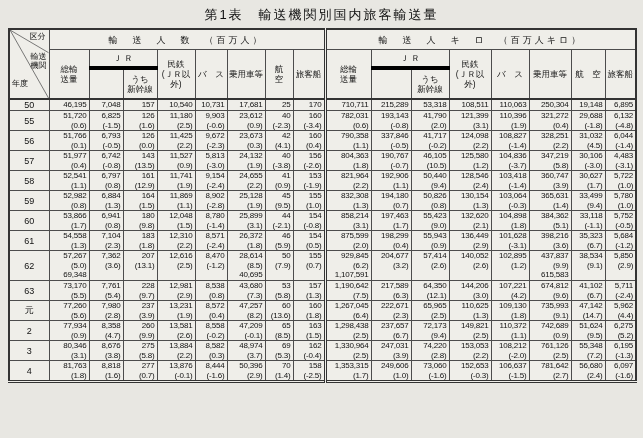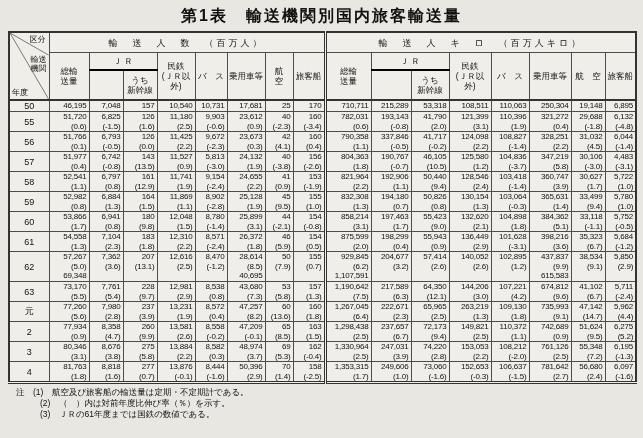--- a/index.html
+++ b/index.html
@@ -6,22 +6,22 @@
   body{
     width:643px;height:438px;
     background:#e8e7e2;
     font-family:"Liberation Sans","DejaVu Sans",sans-serif;
     color:#111;
     overflow:hidden;
   }
   .page{padding:4px 8px 0 8px;}
   .title{
     text-align:center;
-    font-size:16px;
-    font-weight:bold;
+    font-size:13px;
+    font-weight:normal;
     letter-spacing:2px;
     padding:2px 0 4px 0;
   }
   table{
     border-collapse:collapse;
     table-layout:fixed;
     width:627px;
     background:#efeee9;
   }
   th,td{
@@ -37,36 +37,36 @@
     line-height:10px;
     padding:1px;
   }
   tr.group-row th.group{
     font-size:9px;
     letter-spacing:3px;
     height:17px;
   }
   tr.hdr1 th{height:14px;}
   tr.hdr2 th{height:26px;}
-  .jr-head{border-bottom:2px solid #000000;}
+  .jr-head{border-bottom:4px solid #000000;}
   .jr-sub-empty{border-top:none;}
   td.corner{
     position:relative;
     padding:0;
     background:#efeee9;
   }
   .corner .lbl{
     position:absolute;
     font-size:8px;
     line-height:9px;
     white-space:pre-line;
   }
   .corner .lbl-top{top:2px;right:3px;}
   .corner .lbl-mid{top:22px;right:2px;text-align:center;}
-  .corner .lbl-bottom{bottom:2px;left:2px;}
+  .corner .lbl-bottom{bottom:10px;left:2px;}
   tbody td{
     font-size:8px;
     text-align:right;
     vertical-align:top;
     letter-spacing:-0.2px;
   }
   tbody td.year{
     text-align:center;
     vertical-align:middle;
     font-size:9px;
@@ -857,21 +857,21 @@
           </td>
           <td class="num">
             <div class="v">222,671</div>
             <div class="p">(2.3)</div>
           </td>
           <td class="num">
             <div class="v">65,965</div>
             <div class="p">(2.5)</div>
           </td>
           <td class="num">
-            <div class="v">263,219</div>
+            <div class="v">110,625</div>
             <div class="p">(1.3)</div>
           </td>
           <td class="num">
             <div class="v">109,130</div>
             <div class="p">(1.8)</div>
           </td>
           <td class="num">
             <div class="v">735,993</div>
             <div class="p">(9.1)</div>
           </td>
@@ -1082,21 +1082,16 @@
           </td>
           <td class="num">
             <div class="v">6,097</div>
             <div class="p">(-1.6)</div>
           </td>
         </tr>
       </tbody>
   </table>
 
   <div class="notes">
-    <div class="col-l">
-      <div>注　(1)　航空及び旅客船の輸送量は定期・不定期計である。</div>
-      <div class="indent">(2)　（　）内は対前年度比伸び率（％）を示す。</div>
-      <div class="indent">(3)　ＪＲの61年度までは国鉄の数値である。</div>
-    </div>
     <div class="col-r">
     </div>
   </div>
 </div>
 
 </body></html>

